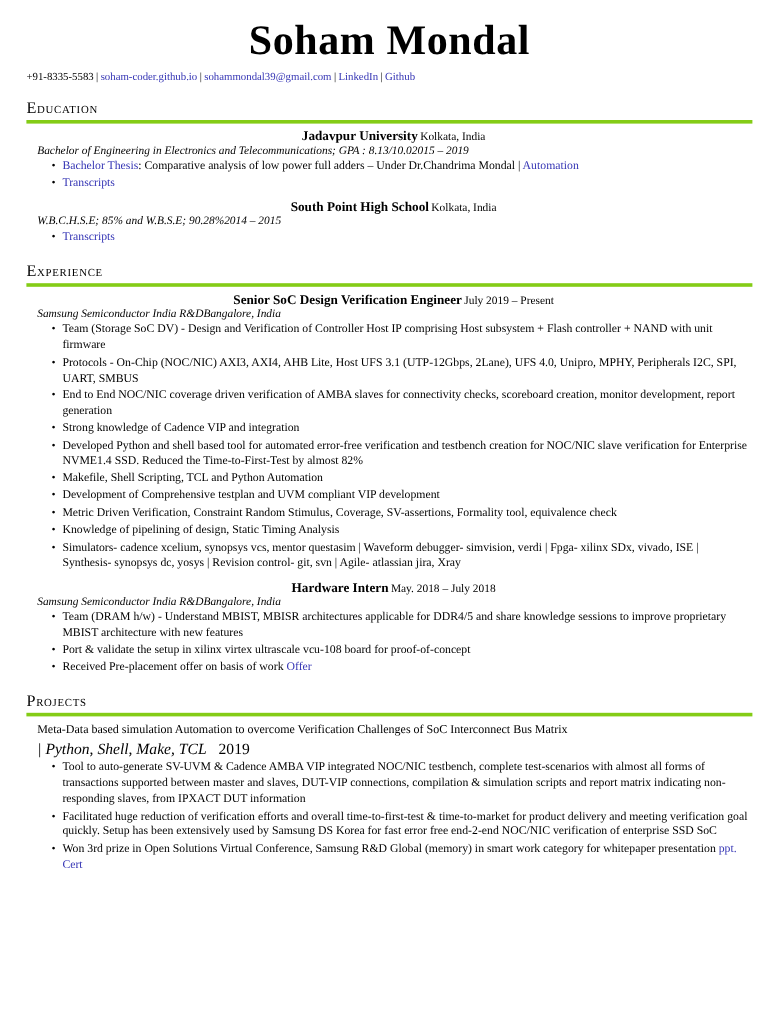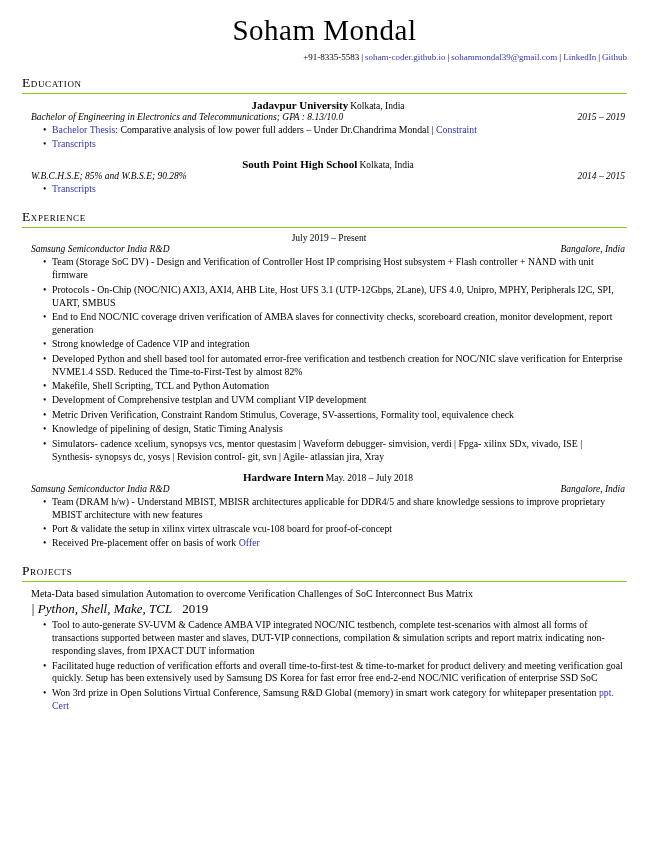--- a/index.html
+++ b/index.html
@@ -2,34 +2,34 @@
 <html><head>
 <meta charset="utf-8">
 <style>
   html,body{margin:0;padding:0}
   body{
     width:649px;height:844px;background:#ffffff;color:#000;
     font-family:"Liberation Serif","DejaVu Serif",serif;
     overflow:hidden;
   }
   .page{padding:14px 22px 10px 22px}
-  .name{font-size:29px;font-weight:400;text-align:center;margin:0;letter-spacing:.5px}
-  .contact{text-align:right;font-size:9px;margin-top:5px}
+  .name{font-size:35px;font-weight:700;text-align:center;margin:0;letter-spacing:.5px}
+  .contact{text-align:left;font-size:9px;margin-top:5px}
   .sep{margin:0 2px}
   .link{color:#3434b4;text-decoration:none;cursor:pointer}
   .section{margin-top:13px}
   .section-title{
     font-variant:small-caps;font-size:13.5px;letter-spacing:.6px;
-    border-bottom:1px solid #84cc16;padding-bottom:2px
+    border-bottom:3px solid #84cc16;padding-bottom:2px
   }
   .entry{margin:5px 2px 7px 9px}
   .entry-head{display:flex;justify-content:center;align-items:baseline}
   .entry-title{font-weight:700;font-size:11px}
   .entry-right{font-size:9.5px;white-space:nowrap;margin-left:2px}
-  .entry-sub{display:flex;justify-content:space-between;font-style:italic;font-size:9.5px;margin-top:1px}
+  .entry-sub{display:flex;font-style:italic;font-size:9.5px;margin-top:1px}
   .bullets{list-style:none;margin:2px 0 0 0;padding:0 0 0 12px}
   .bullets li{position:relative;font-size:9.8px;line-height:1.32;padding-left:9px;margin-top:1.5px}
   .bullets li::before{content:"\2022";position:absolute;left:0;top:0}
   .bullets .link{color:#3434b4}
   .proj-name{font-weight:400;font-size:10px;line-height:1.3}
   .proj-sub{display:flex;font-size:13px;margin-top:1px}
   .proj-tools{font-style:italic}
   .proj-year{white-space:nowrap;margin-left:10px}
 </style>
 </head>
@@ -50,21 +50,21 @@
     <div class="entry">
       <div class="entry-head">
         <span class="entry-title">Jadavpur University</span>
         <span class="entry-right">Kolkata, India</span>
       </div>
       <div class="entry-sub">
         <span>Bachelor of Engineering in Electronics and Telecommunications; GPA : 8.13/10.0</span>
         <span>2015 – 2019</span>
       </div>
       <ul class="bullets">
-        <li><a class="link">Bachelor Thesis</a><span>: Comparative analysis of low power full adders – Under Dr.Chandrima Mondal | </span><a class="link">Constraint</a></li>
+        <li><a class="link">Bachelor Thesis</a><span>: Comparative analysis of low power full adders – Under Dr.Chandrima Mondal | </span><a class="link">Automation</a></li>
         <li><a class="link">Transcripts</a></li>
       </ul>
     </div>
 
     <div class="entry">
       <div class="entry-head">
         <span class="entry-title">South Point High School</span>
         <span class="entry-right">Kolkata, India</span>
       </div>
       <div class="entry-sub">
@@ -75,20 +75,21 @@
         <li><a class="link">Transcripts</a></li>
       </ul>
     </div>
   </section>
 
   <section class="section">
     <div class="section-title">Experience</div>
 
     <div class="entry">
       <div class="entry-head">
+        <span class="entry-title">Senior SoC Design Verification Engineer</span>
         <span class="entry-right">July 2019 – Present</span>
       </div>
       <div class="entry-sub">
         <span>Samsung Semiconductor India R&amp;D</span>
         <span>Bangalore, India</span>
       </div>
       <ul class="bullets">
         <li>Team (Storage SoC DV) - Design and Verification of Controller Host IP comprising Host subsystem + Flash controller + NAND with unit firmware</li>
         <li>Protocols - On-Chip (NOC/NIC) AXI3, AXI4, AHB Lite, Host UFS 3.1 (UTP-12Gbps, 2Lane), UFS 4.0, Unipro, MPHY, Peripherals I2C, SPI, UART, SMBUS</li>
         <li>End to End NOC/NIC coverage driven verification of AMBA slaves for connectivity checks, scoreboard creation, monitor development, report generation</li>

